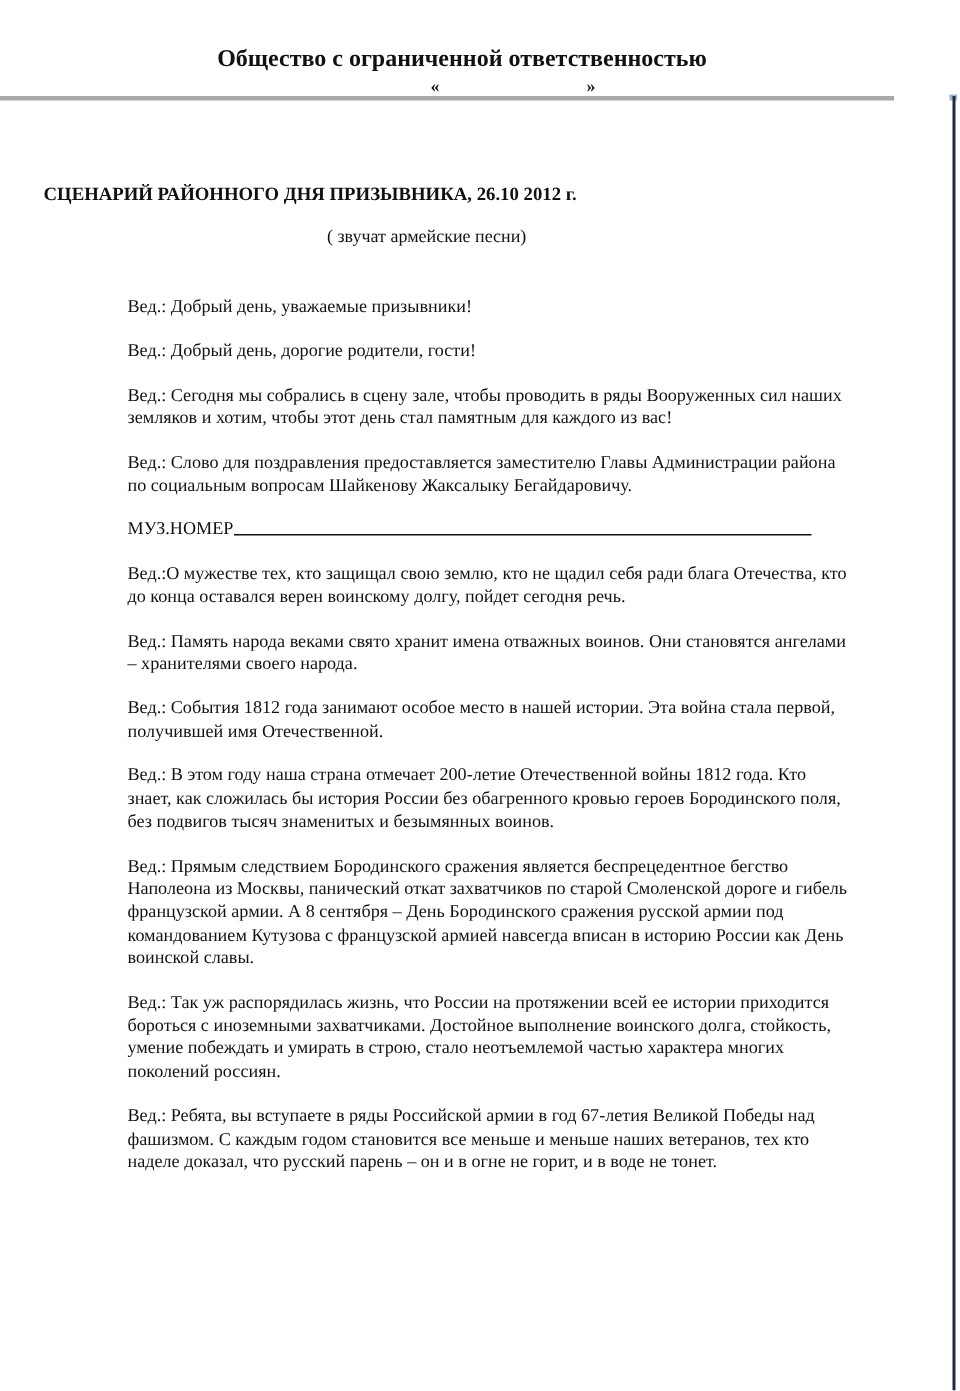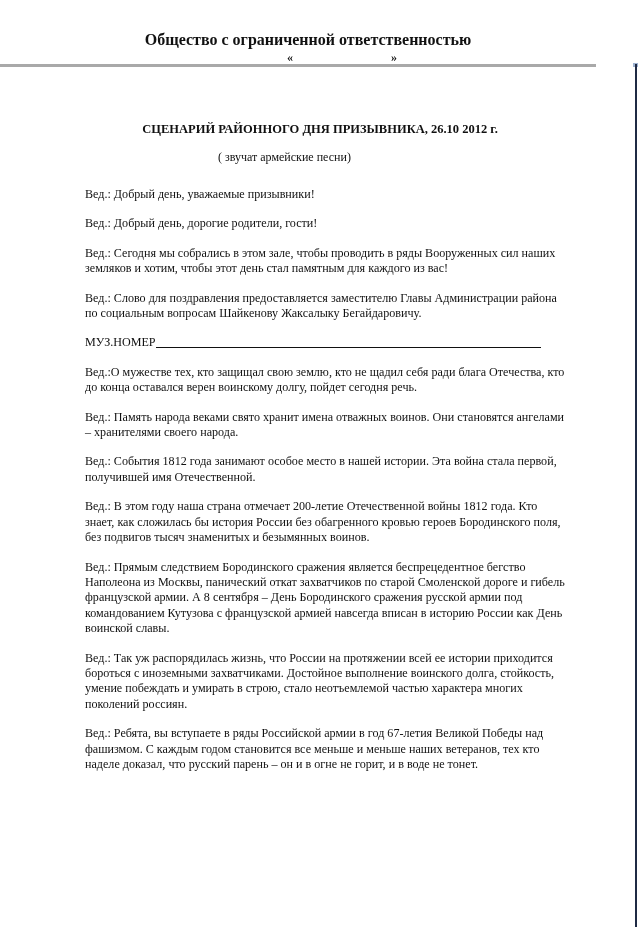--- a/index.html
+++ b/index.html
@@ -60,22 +60,21 @@
       right: 2px;
       width: 5px;
       height: 4px;
       background: #9fb3d1;
     }
     .doc-title {
       position: absolute;
       top: 122px;
       left: 0;
       width: 640px;
-      text-align: center;
-      padding-left: 0;
+      padding-left: 29px;
       box-sizing: border-box;
       font-weight: bold;
       font-size: 12.5px;
       margin: 0;
     }
     .subtitle {
       position: absolute;
       top: 150px;
       left: 218px;
       font-size: 12px;
@@ -83,26 +82,26 @@
     }
     .body-text {
       position: absolute;
       left: 85px;
       top: 187px;
       width: 480px;
       font-size: 12.1px;
       line-height: 15.4px;
     }
     .para {
-      margin: 0 0 14px 0;
+      margin: 10px 0 14px 0;
     }
     .muz {
       margin: 0 0 14px 0;
       display: flex;
-      align-items: center;
+      align-items: flex-start;
     }
     .muz-label {
       white-space: nowrap;
     }
     .muz-line {
       flex: 0 0 auto;
       width: 385px;
       border-bottom: 1.2px solid #111111;
       height: 11px;
       margin-bottom: 2px;
@@ -119,21 +118,21 @@
 <div class="header-rule"></div>
 <div class="page-edge-marker"></div>
 <div class="page-edge"></div>
 
 <h2 class="doc-title">СЦЕНАРИЙ РАЙОННОГО ДНЯ ПРИЗЫВНИКА, 26.10 2012 г.</h2>
 <p class="subtitle">( звучат армейские песни)</p>
 
 <div class="body-text">
   <p class="para">Вед.: Добрый день, уважаемые призывники!</p>
   <p class="para">Вед.: Добрый день, дорогие родители, гости!</p>
-  <p class="para">Вед.: Сегодня мы собрались в этом зале, чтобы проводить в ряды Вооруженных сил наших земляков и хотим, чтобы этот день стал памятным для каждого из вас!</p>
+  <p class="para">Вед.: Сегодня мы собрались в сцену зале, чтобы проводить в ряды Вооруженных сил наших земляков и хотим, чтобы этот день стал памятным для каждого из вас!</p>
   <p class="para">Вед.: Слово для поздравления предоставляется заместителю Главы Администрации района по социальным вопросам Шайкенову Жаксалыку Бегайдаровичу.</p>
   <div class="muz">
     <span class="muz-label">МУЗ.НОМЕР</span>
     <span class="muz-line"></span>
   </div>
   <p class="para">Вед.:О мужестве тех, кто защищал свою землю, кто не щадил себя ради блага Отечества, кто до конца оставался верен воинскому долгу, пойдет сегодня речь.</p>
   <p class="para">Вед.: Память народа веками свято хранит имена отважных воинов. Они становятся ангелами – хранителями своего народа.</p>
   <p class="para">Вед.: События 1812 года занимают особое место в нашей истории. Эта война стала первой, получившей имя Отечественной.</p>
   <p class="para">Вед.: В этом году наша страна отмечает 200-летие Отечественной войны 1812 года. Кто знает, как сложилась бы история России без обагренного кровью героев Бородинского поля, без подвигов тысяч знаменитых и безымянных воинов.</p>
   <p class="para">Вед.: Прямым следствием Бородинского сражения является беспрецедентное бегство Наполеона из Москвы, панический откат захватчиков по старой Смоленской дороге и гибель французской армии. А 8 сентября – День Бородинского сражения русской армии под командованием Кутузова с французской армией навсегда вписан в историю России как День воинской славы.</p>

